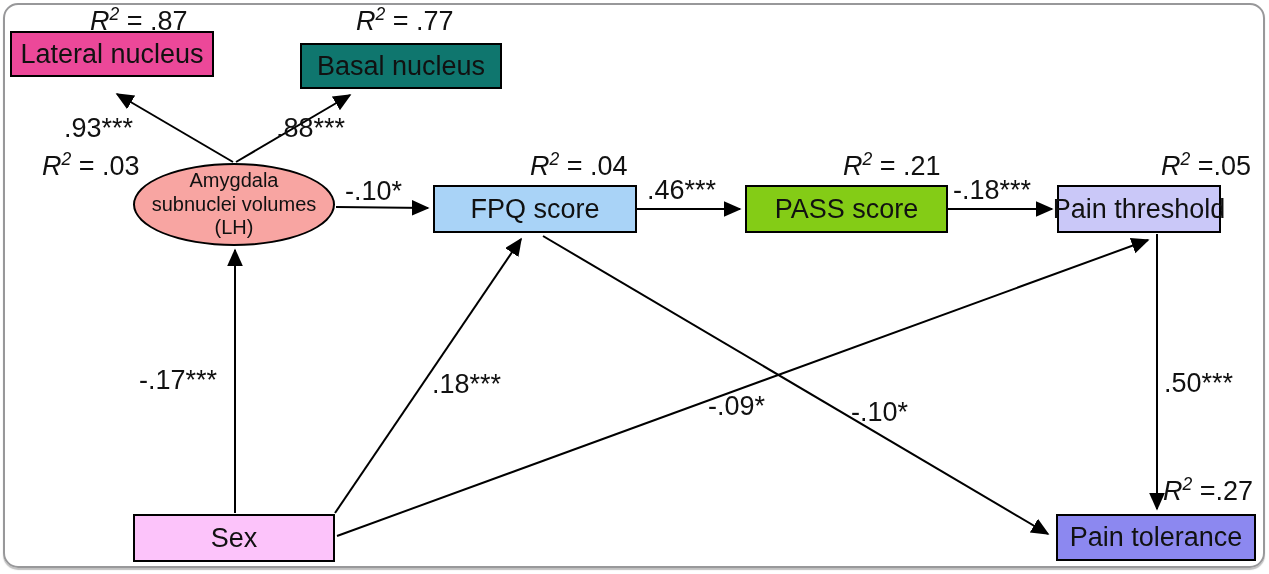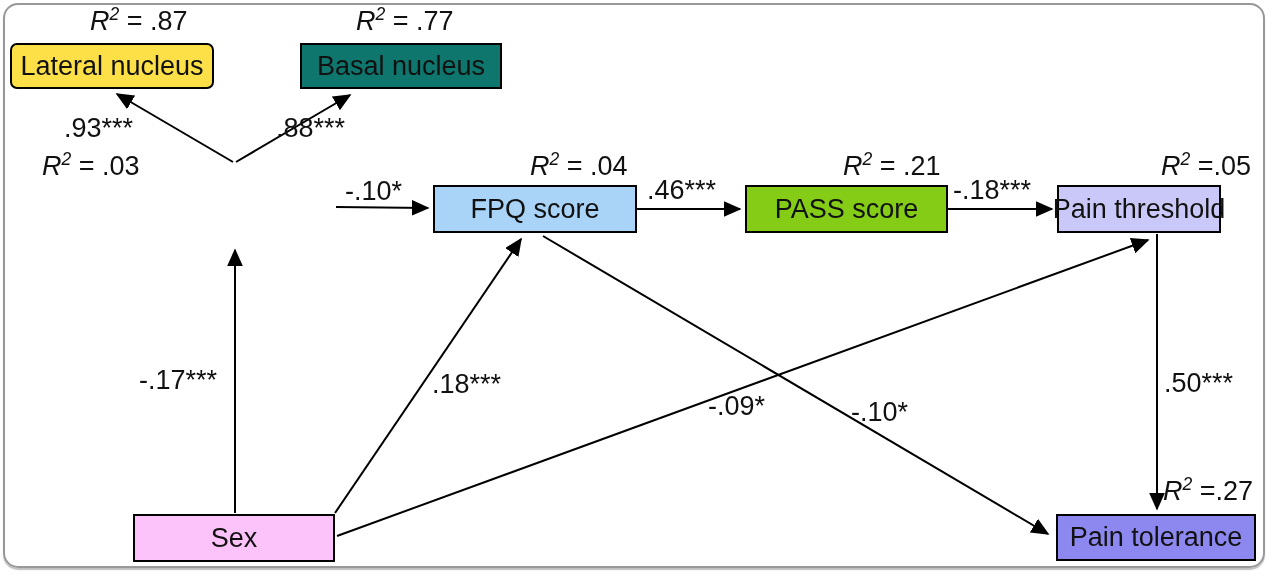--- a/index.html
+++ b/index.html
@@ -50,25 +50,30 @@
     <line x1="336" y1="207" x2="428" y2="208" marker-end="url(#arw)"></line>
     <line x1="637" y1="209" x2="740" y2="209" marker-end="url(#arw)"></line>
     <line x1="948" y1="209" x2="1052" y2="209" marker-end="url(#arw)"></line>
     <line x1="1157" y1="234" x2="1157" y2="509" marker-end="url(#arw)"></line>
     <line x1="235" y1="513" x2="235" y2="250" marker-end="url(#arw)"></line>
     <line x1="335" y1="513" x2="521" y2="239" marker-end="url(#arw)"></line>
     <line x1="543" y1="236" x2="1048" y2="534" marker-end="url(#arw)"></line>
     <line x1="337" y1="536" x2="1148" y2="240" marker-end="url(#arw)"></line>
   </svg>
 
-  <div class="box" style="left: 10px; top: 43px; width: 204px; height: 46px; background: #fde047; border-radius: 7px;">
+  <div class="box" style="left: 10px; top: 31px; width: 204px; height: 46px; background: #ec4899;">
     <span>Lateral nucleus</span>
   </div>
   <div class="box" style="left: 257px; top: 43px; width: 202px; height: 46px; background: #0f766e; margin-left: 43px;">
     <span>Basal nucleus</span>
+  </div>
+  <div class="ellipse" style="left: 133px; top: 163px; width: 202px; height: 83px; background: rgb(248, 165, 162);">
+    <span>Amygdala</span>
+    <span>subnuclei volumes</span>
+    <span>(LH)</span>
   </div>
   <div class="box" style="left: 433px; top: 185px; width: 204px; height: 48px; background: rgb(169, 211, 247);">
     <span>FPQ score</span>
   </div>
   <div class="box" style="left: 745px; top: 185px; width: 203px; height: 48px; background: #84cc16;">
     <span>PASS score</span>
   </div>
   <div class="box" style="left: 1057px; top: 185px; width: 164px; height: 48px; background: rgb(202, 200, 248);">
     <span>Pain threshold</span>
   </div>

